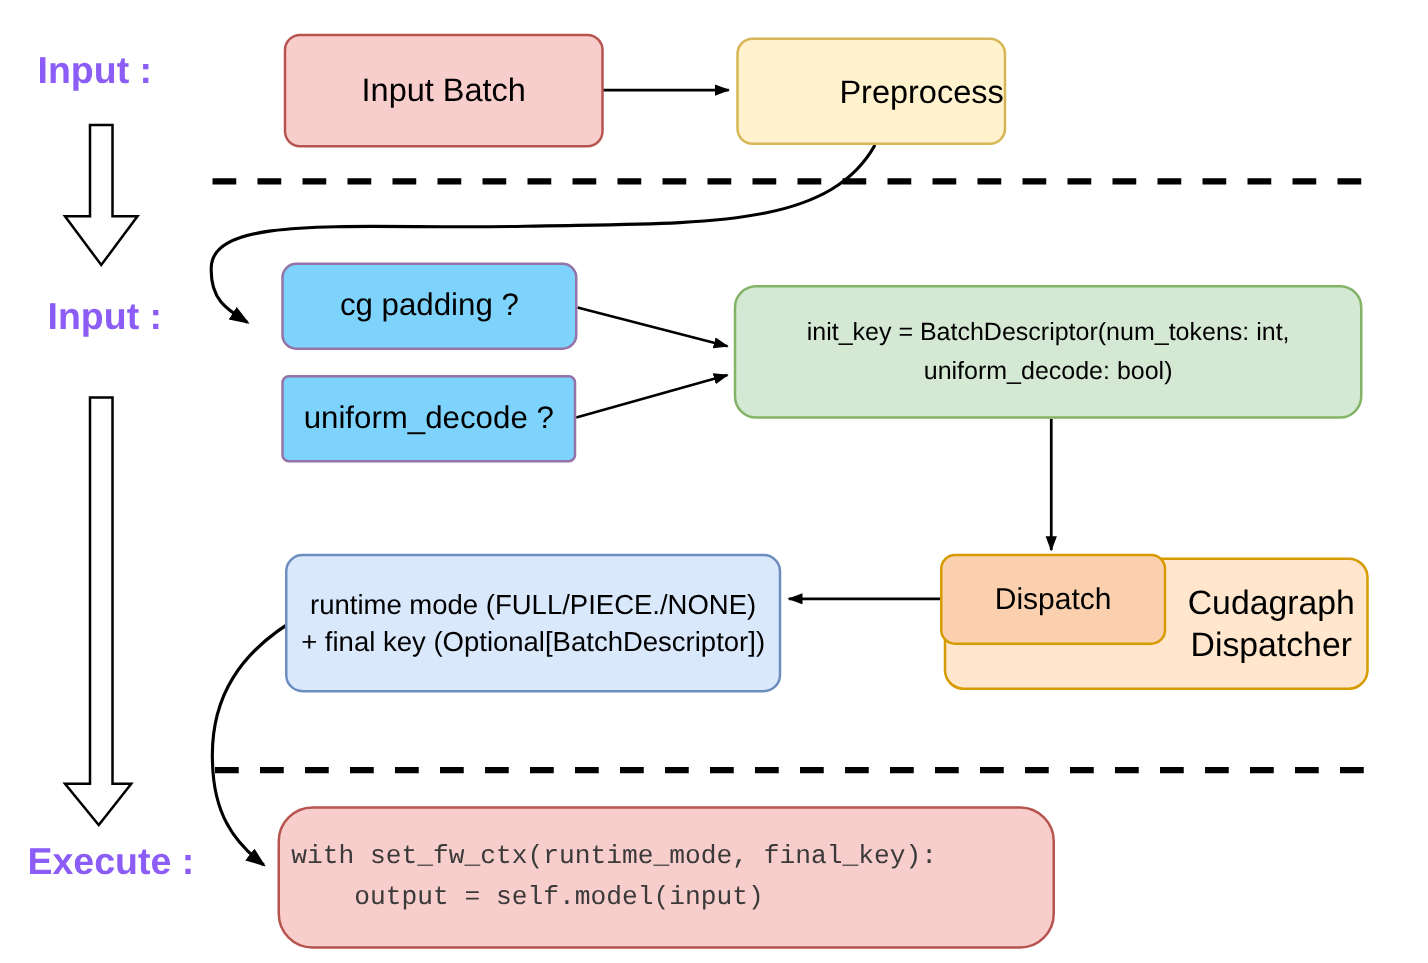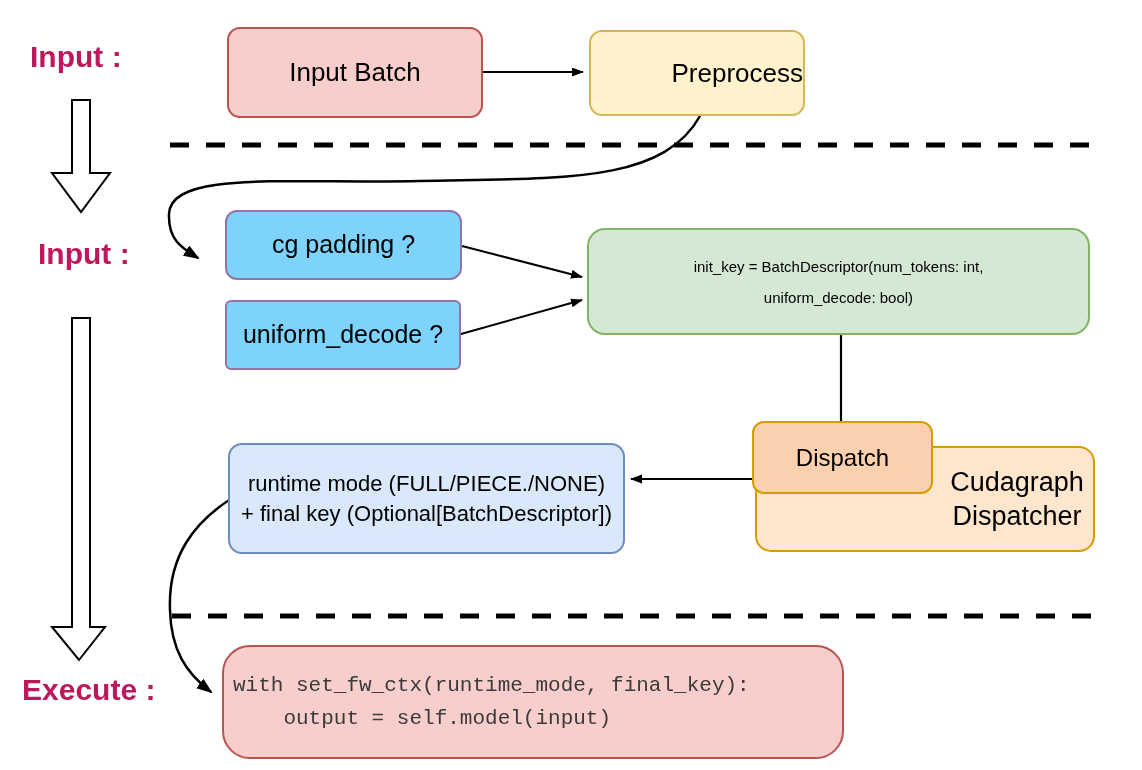--- a/index.html
+++ b/index.html
@@ -11,21 +11,21 @@
     font-family: "Liberation Sans", sans-serif;
     color: #000000;
     overflow: hidden;
   }
   #wires { position: absolute; left: 0; top: 0; width: 1142px; height: 770px; }
 
   .phase-label {
     position: absolute;
     font-weight: bold;
     font-size: 30px;
-    color: #be185d;
+    color: #8b5cf6;
     white-space: nowrap;
   }
 
   .node {
     position: absolute;
     box-sizing: border-box;
     display: flex;
     flex-direction: column;
     align-items: center;
     justify-content: center;
@@ -41,26 +41,26 @@
   .purple { background: #7dd3fc; border-color: #9673A6; }
   .green  { background: #D5E8D4; border-color: #82B366; }
   .blue   { background: #DAE8FC; border-color: #6C8EBF; align-items: center; }
   .orange-outer { background: #FFE6CC; border-color: #D79B00; }
   .orange-inner { background: #FBD0AE; border-color: #D79B00; }
 
   #input-batch    { left: 227px; top: 27px;  width: 256px; height: 91px;  border-radius: 13px; font-size: 26px; }
   #preprocess     { left: 589px; top: 30px;  width: 216px; height: 86px;  border-radius: 13px; font-size: 26px; align-items: flex-end; }
   #cg-padding     { left: 225px; top: 210px; width: 237px; height: 70px;  border-radius: 12px; font-size: 25px; }
   #uniform-decode { left: 225px; top: 300px; width: 236px; height: 70px;  border-radius: 6px; font-size: 25px; }
-  #init-key       { left: 587px; top: 228px; width: 503px; height: 107px; border-radius: 18px; font-size: 15px; line-height: 31px; }
+  #init-key       { left: 587px; top: 228px; width: 503px; height: 107px; border-radius: 18px; font-size: 20px; line-height: 31px; }
   #cudagraph-dispatcher { left: 755px; top: 446px; width: 340px; height: 106px; border-radius: 16px; justify-content: center; }
   #cudagraph-label { position: absolute; left: 180px; top: 0; width: 160px; height: 100%;
                      display: flex; flex-direction: column; align-items: center; justify-content: center;
                      font-size: 27px; line-height: 34px; }
-  #dispatch       { left: 752px; top: 421px; width: 181px; height: 73px;  border-radius: 12px; font-size: 24px; }
+  #dispatch       { left: 752px; top: 443px; width: 181px; height: 73px;  border-radius: 12px; font-size: 24px; }
   #runtime-mode   { left: 228px; top: 443px; width: 397px; height: 111px; border-radius: 14px; font-size: 22px; line-height: 30px; }
   #execute-code   { left: 222px; top: 645px; width: 622px; height: 114px; border-radius: 28px;
                     align-items: flex-start; padding-left: 9px;
                     font-family: "Liberation Mono", monospace; font-size: 21px; line-height: 33px; color: #3a3a3a; }
 </style>
 </head>
 <body>
 
 <div id="canvas">
 

